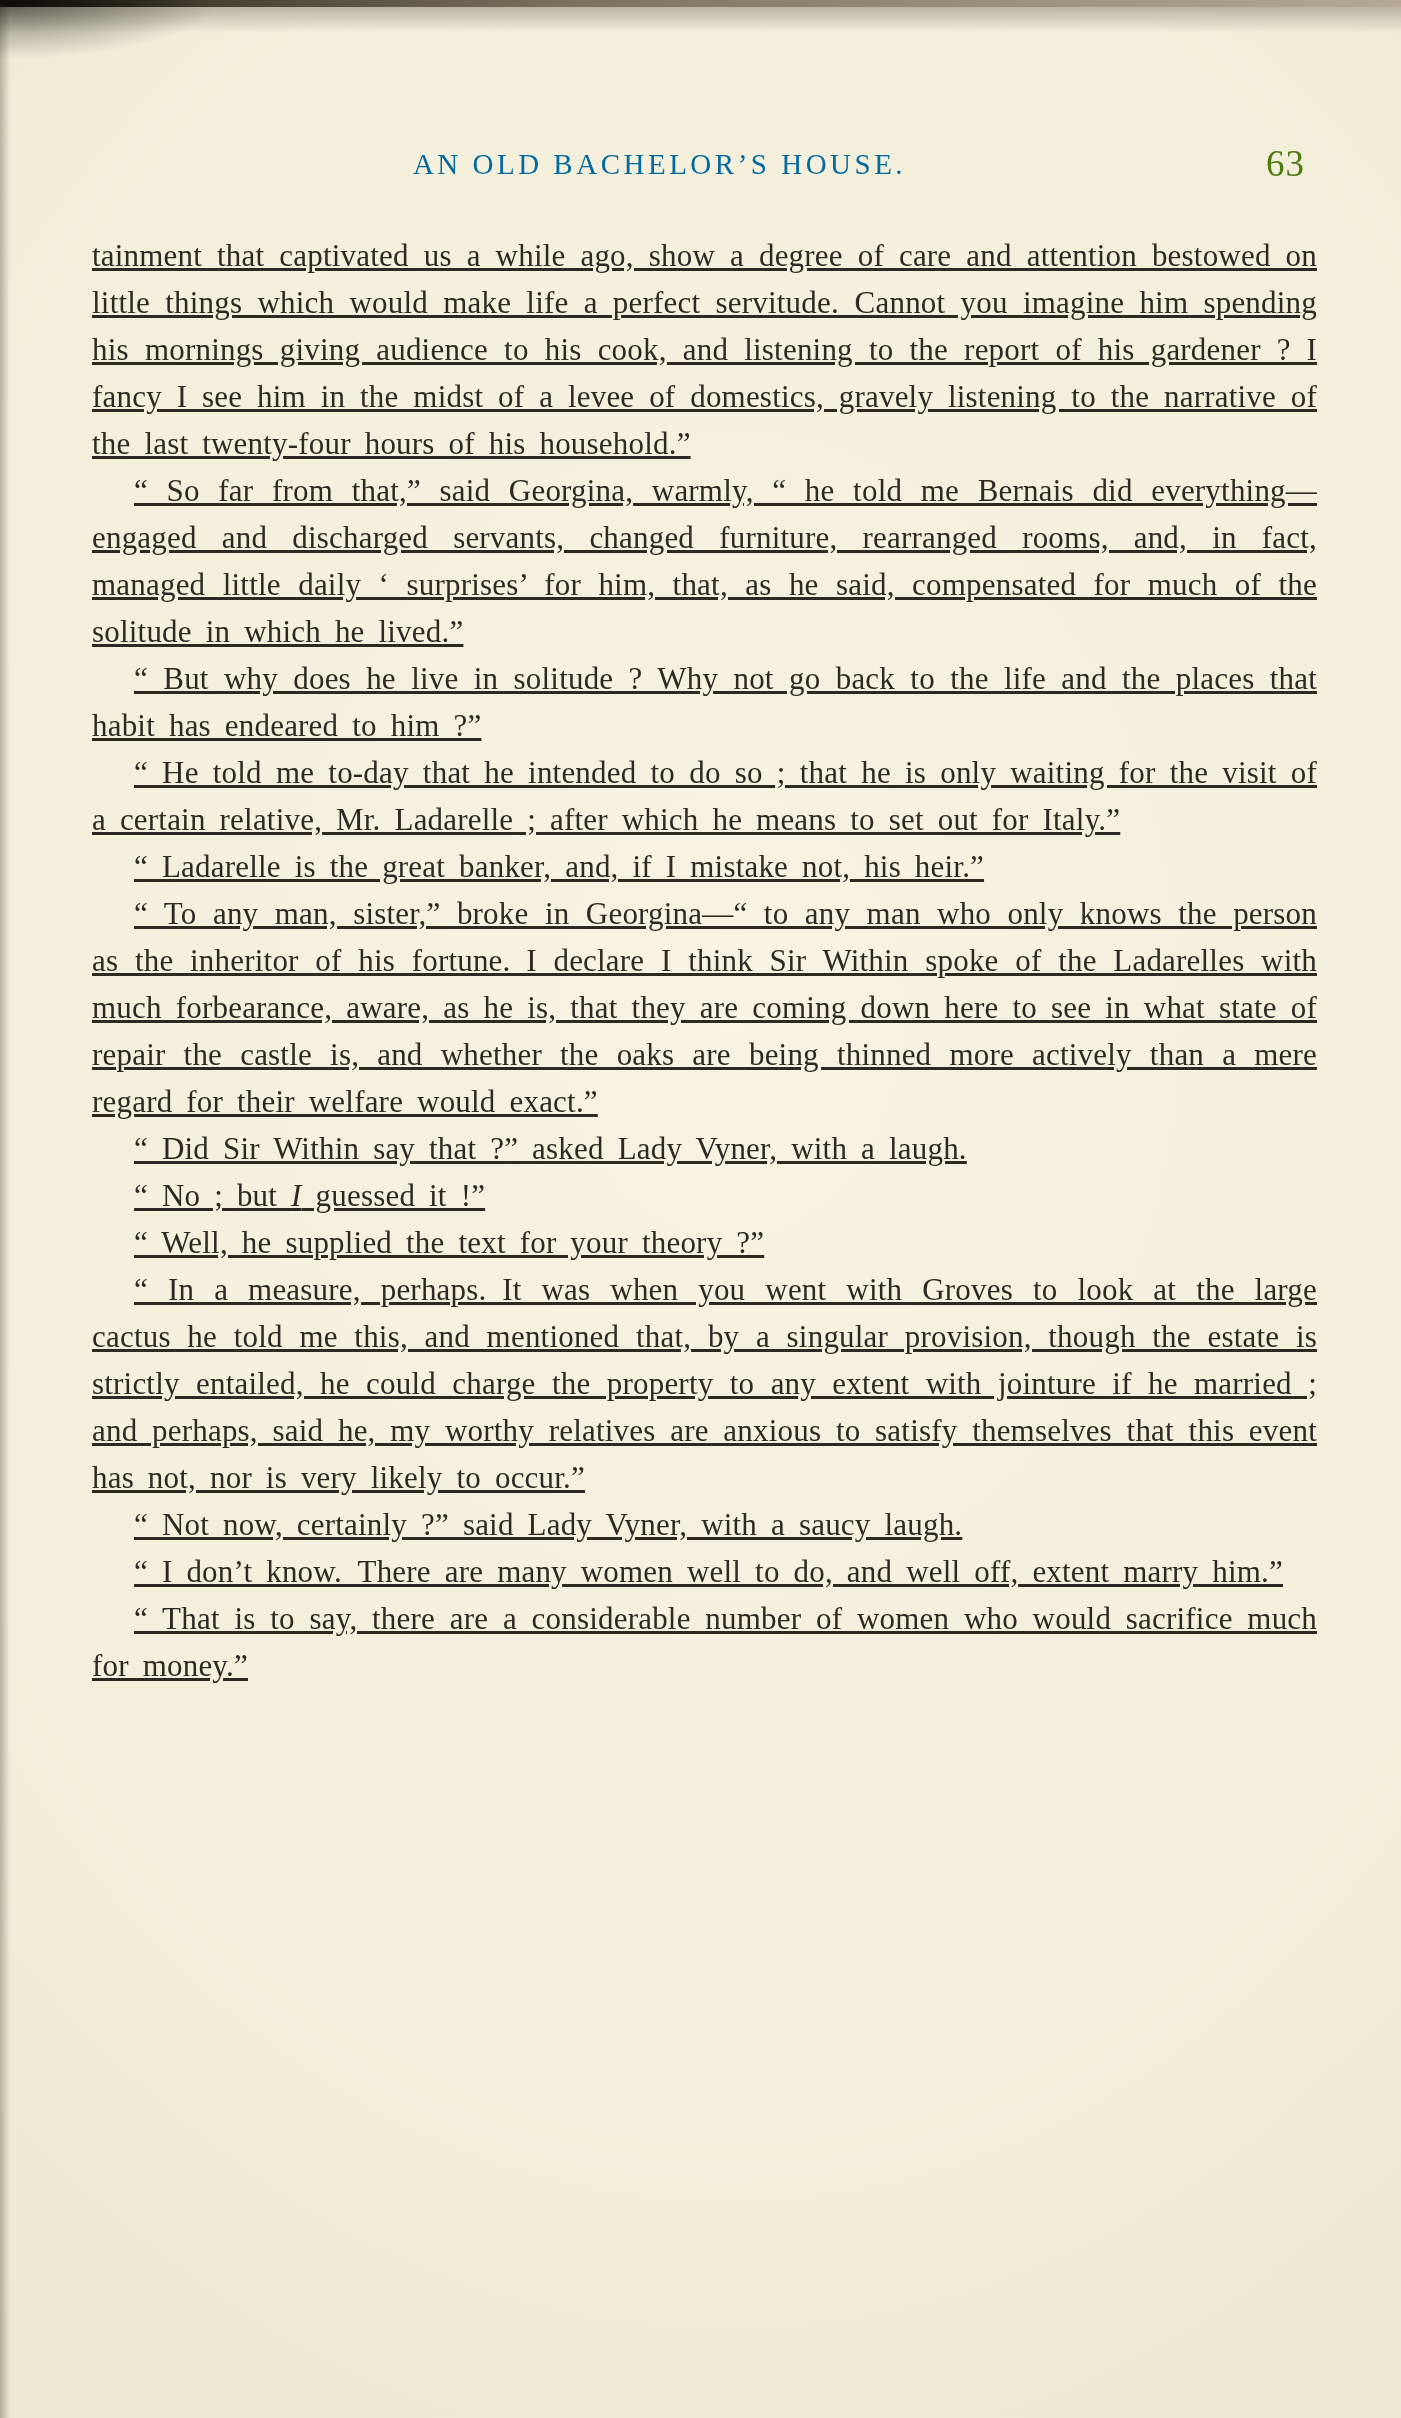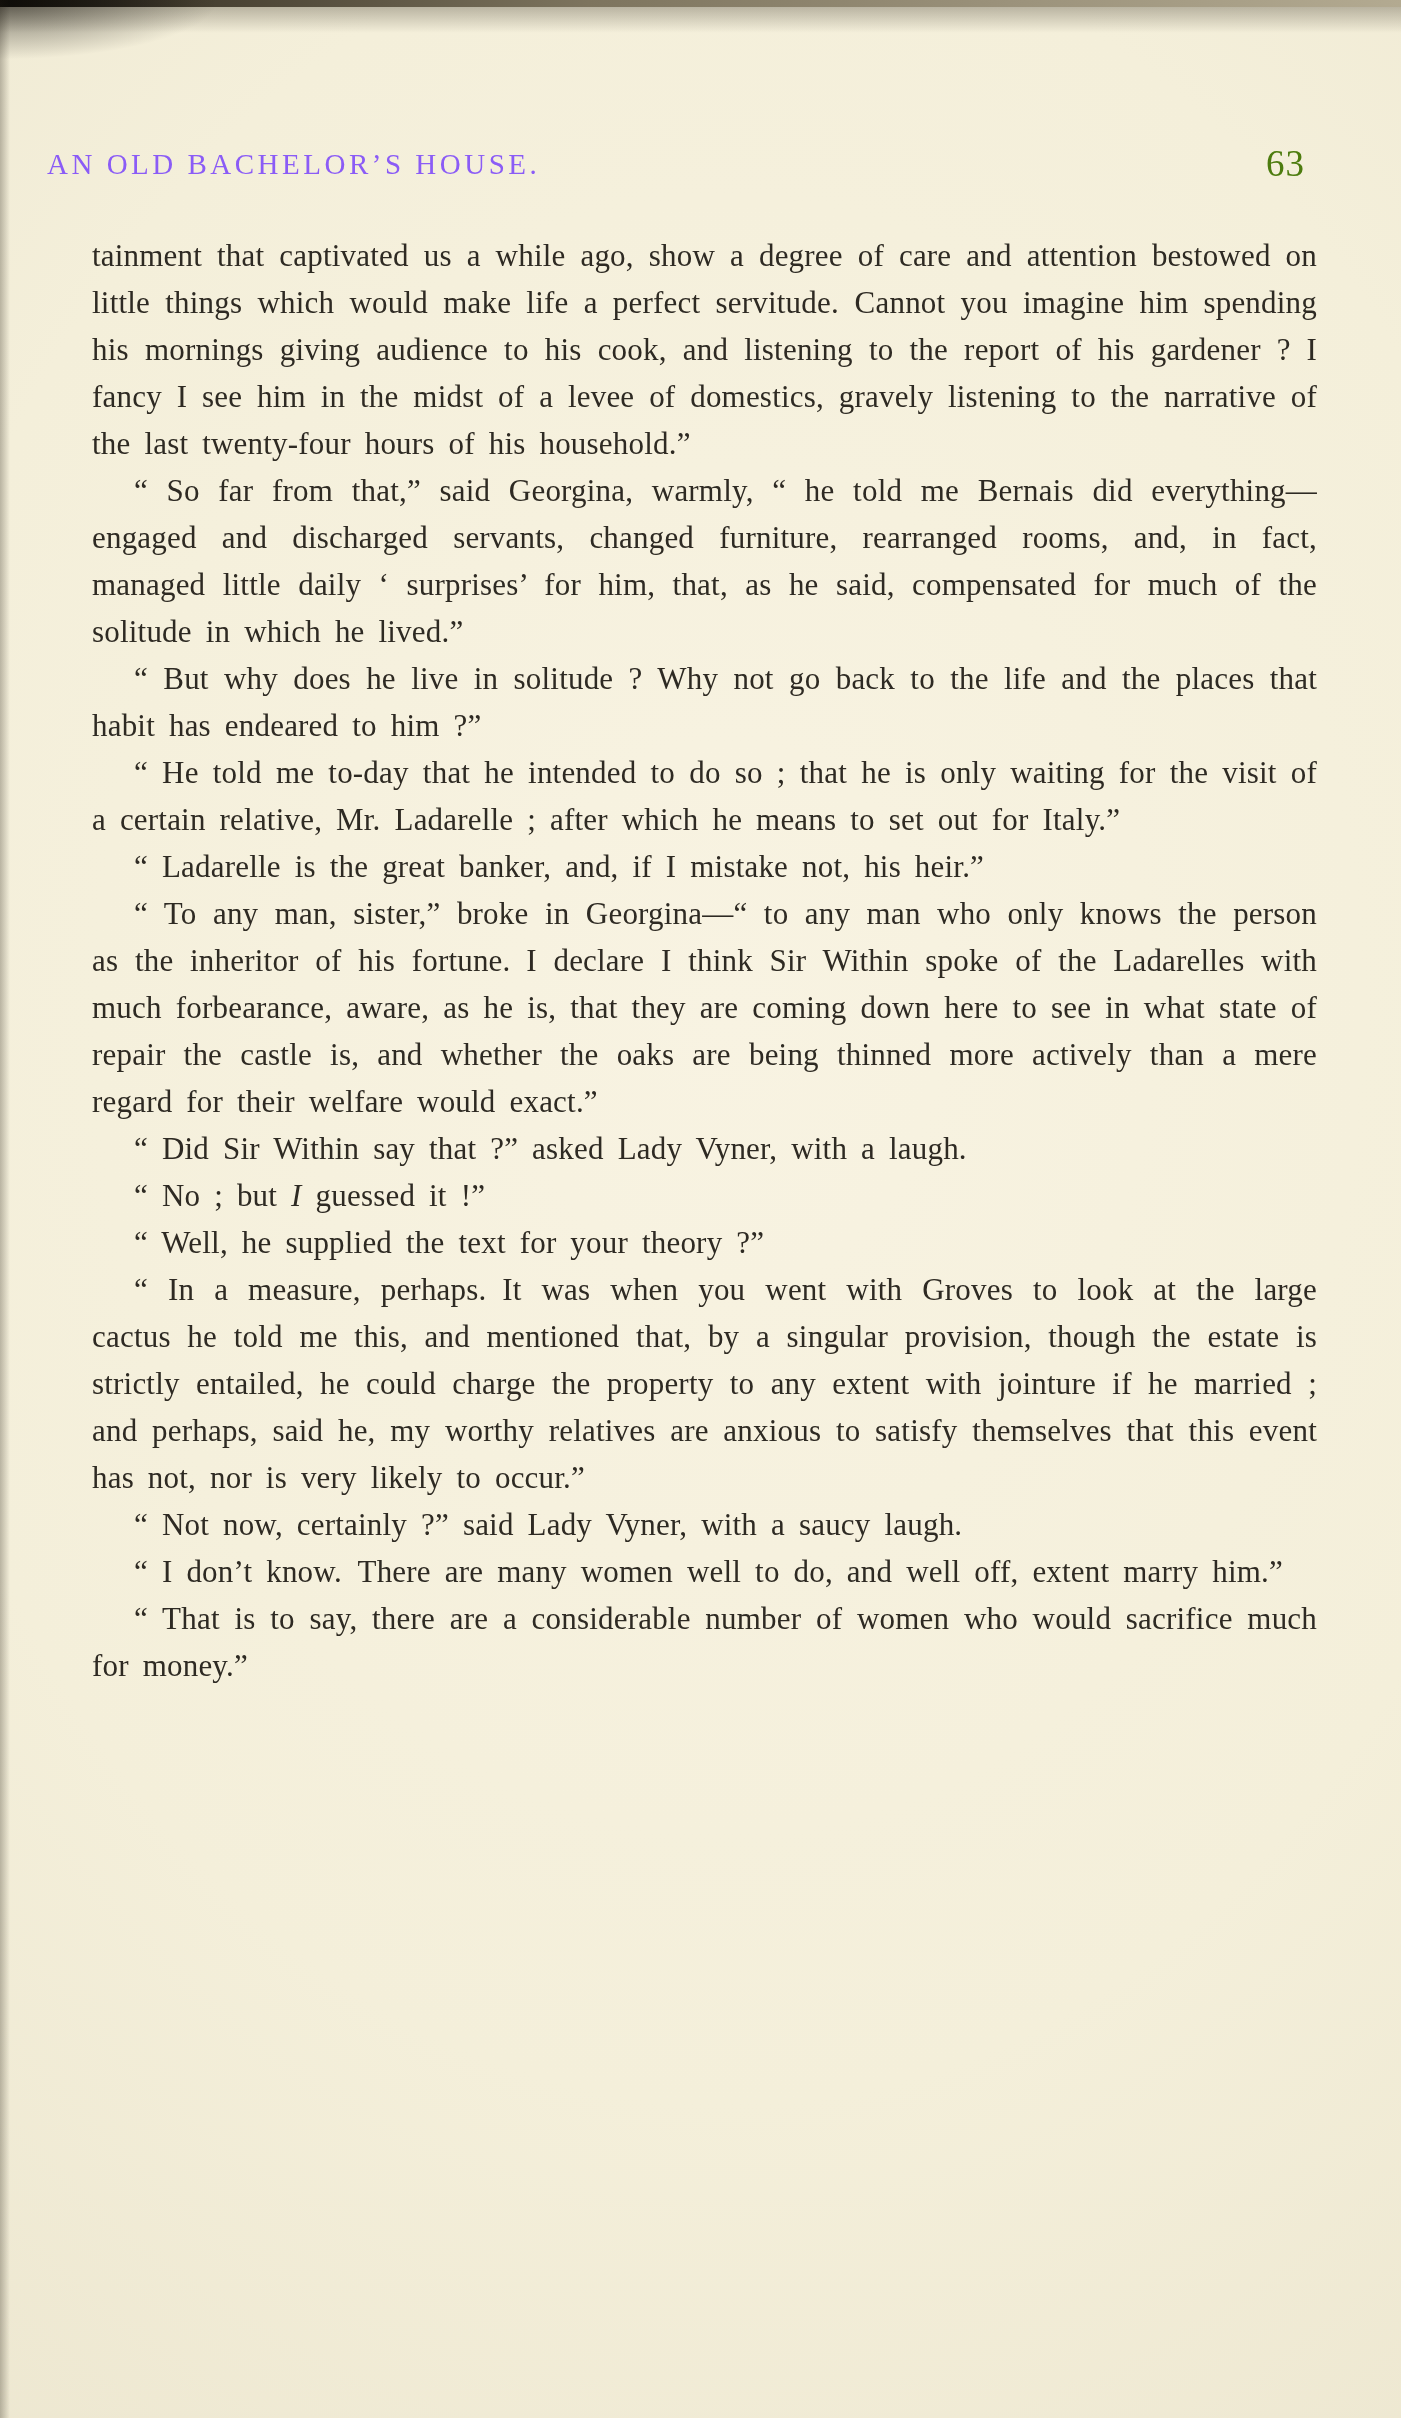--- a/index.html
+++ b/index.html
@@ -33,43 +33,44 @@
     background: radial-gradient(ellipse at 0% 0%, rgba(14,12,8,0.55), rgba(14,12,8,0) 70%);
   }
 
   .page-header {
     position: relative;
     margin: 148px 84px 40px 92px;
     height: 44px;
   }
   .running-title {
     display: block;
+    text-align: center;
     transform: translateX(-45px);
     font-size: 29px;
     letter-spacing: 3.5px;
-    color: #8b5cf6;
+    color: #0369a1;
   }
   .page-number {
     position: absolute;
     right: 12px;
     top: -6px;
     font-size: 37px;
     letter-spacing: 1px;
     color: #4d7c0f;
   }
 
   .page-body {
     margin: 0 84px 0 92px;
     text-align: justify;
     font-size: 31px;
     line-height: 47px;
     word-spacing: 6px;
     letter-spacing: 0.2px;
   }
-  .para { margin: 0; }
+  .para { margin: 0; text-decoration: underline; }
   .para.indent { text-indent: 42px; }
   .para em { font-style: italic; }
 </style>
 </head>
 <body>
 
 <div class="edge-top"></div>
 <div class="edge-top-fade"></div>
 <div class="edge-left"></div>
 <div class="corner-tl"></div>

